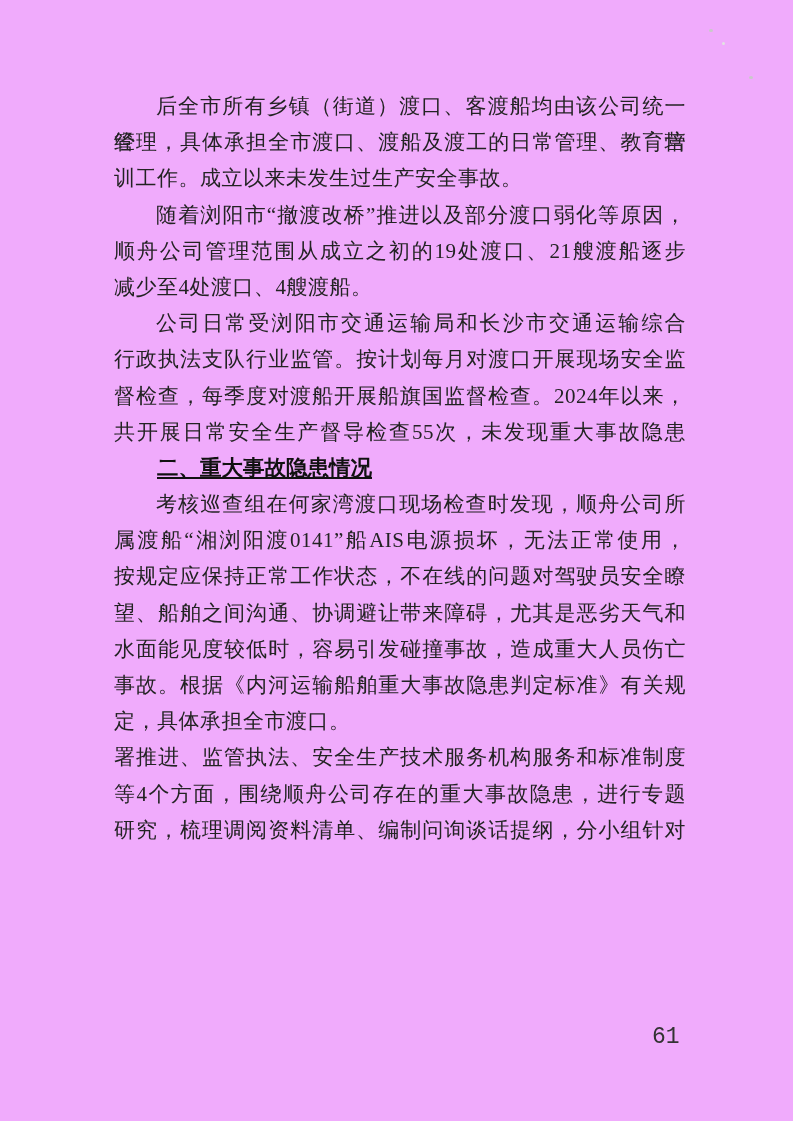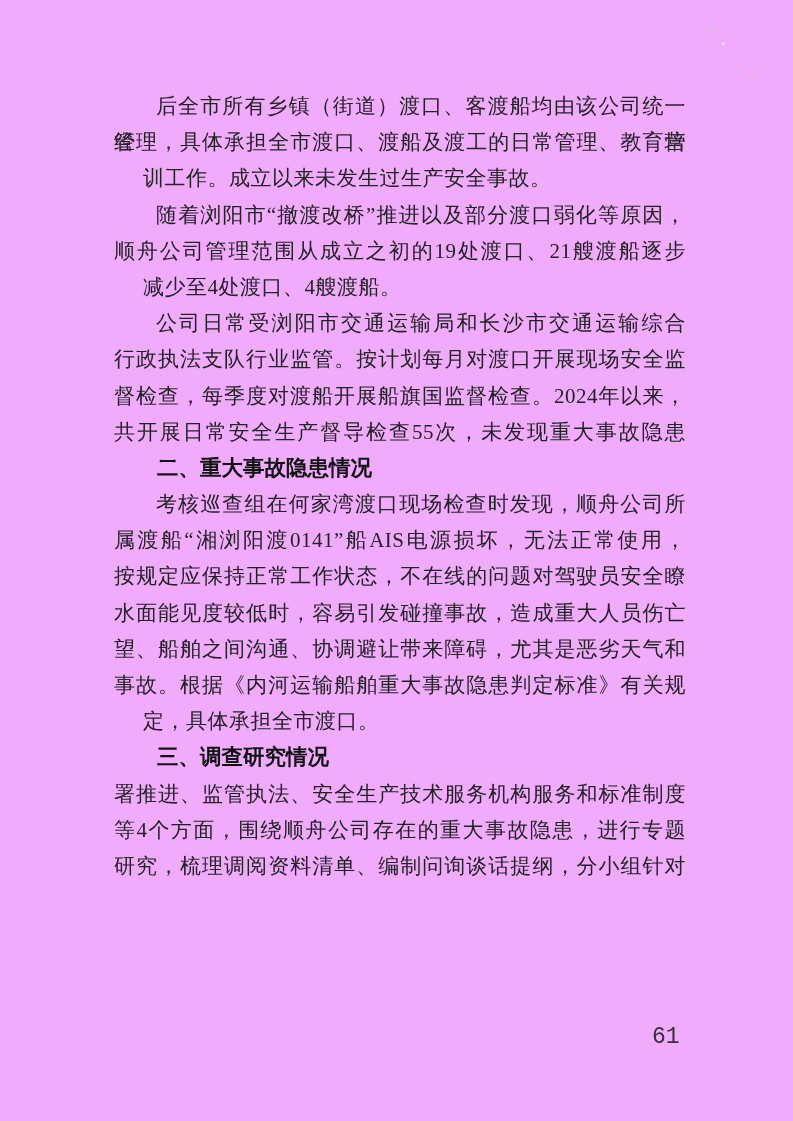--- a/index.html
+++ b/index.html
@@ -28,33 +28,33 @@
     height: 36.2px;
     letter-spacing: 0.5px;
     text-justify: inter-ideograph;
   }
   .ln.fill {
     text-align: justify;
     text-align-last: justify;
   }
   .ln.end {
     text-align: left;
-    margin-left: 29px;
   }
   .ln.first {
     text-indent: 2em;
   }
   .hd {
     font-family: "Liberation Sans", "DejaVu Sans", sans-serif;
     font-weight: bold;
     color: #111111;
     font-size: 21.5px;
     line-height: 36.2px;
     height: 36.2px;
     text-indent: 2em;
+    text-decoration: underline;
   }
   .page-number {
     position: absolute;
     left: 652px;
     top: 1024px;
     font-size: 23px;
     color: #333333;
     font-family: Liberation Mono, monospace;
   }
   .speck {
@@ -95,27 +95,26 @@
       <div class="ln fill">督检查，每季度对渡船开展船旗国监督检查。2024年以来，</div>
       <div class="ln fill">共开展日常安全生产督导检查55次，未发现重大事故隐患</div>
     </div>
 
     <div class="hd">二、重大事故隐患情况</div>
 
     <div>
       <div class="ln fill first">考核巡查组在何家湾渡口现场检查时发现，顺舟公司所</div>
       <div class="ln fill">属渡船“湘浏阳渡0141”船AIS电源损坏，无法正常使用，</div>
       <div class="ln fill">按规定应保持正常工作状态，不在线的问题对驾驶员安全瞭</div>
+      <div class="ln fill">望、船舶之间沟通、协调避让带来障碍，尤其是恶劣天气和</div>
       <div class="ln fill">水面能见度较低时，容易引发碰撞事故，造成重大人员伤亡</div>
-      <div class="ln fill">望、船舶之间沟通、协调避让带来障碍，尤其是恶劣天气和</div>
       <div class="ln fill">事故。根据《内河运输船舶重大事故隐患判定标准》有关规</div>
       <div class="ln end">定，具体承担全市渡口。</div>
     </div>
 
-    <div class="hd">三、调查研究情况</div>
 
     <div>
       <div class="ln fill">署推进、监管执法、安全生产技术服务机构服务和标准制度</div>
       <div class="ln fill">等4个方面，围绕顺舟公司存在的重大事故隐患，进行专题</div>
       <div class="ln fill">研究，梳理调阅资料清单、编制问询谈话提纲，分小组针对</div>
     </div>
 
   </div>
 
   <div class="page-number">61</div>

